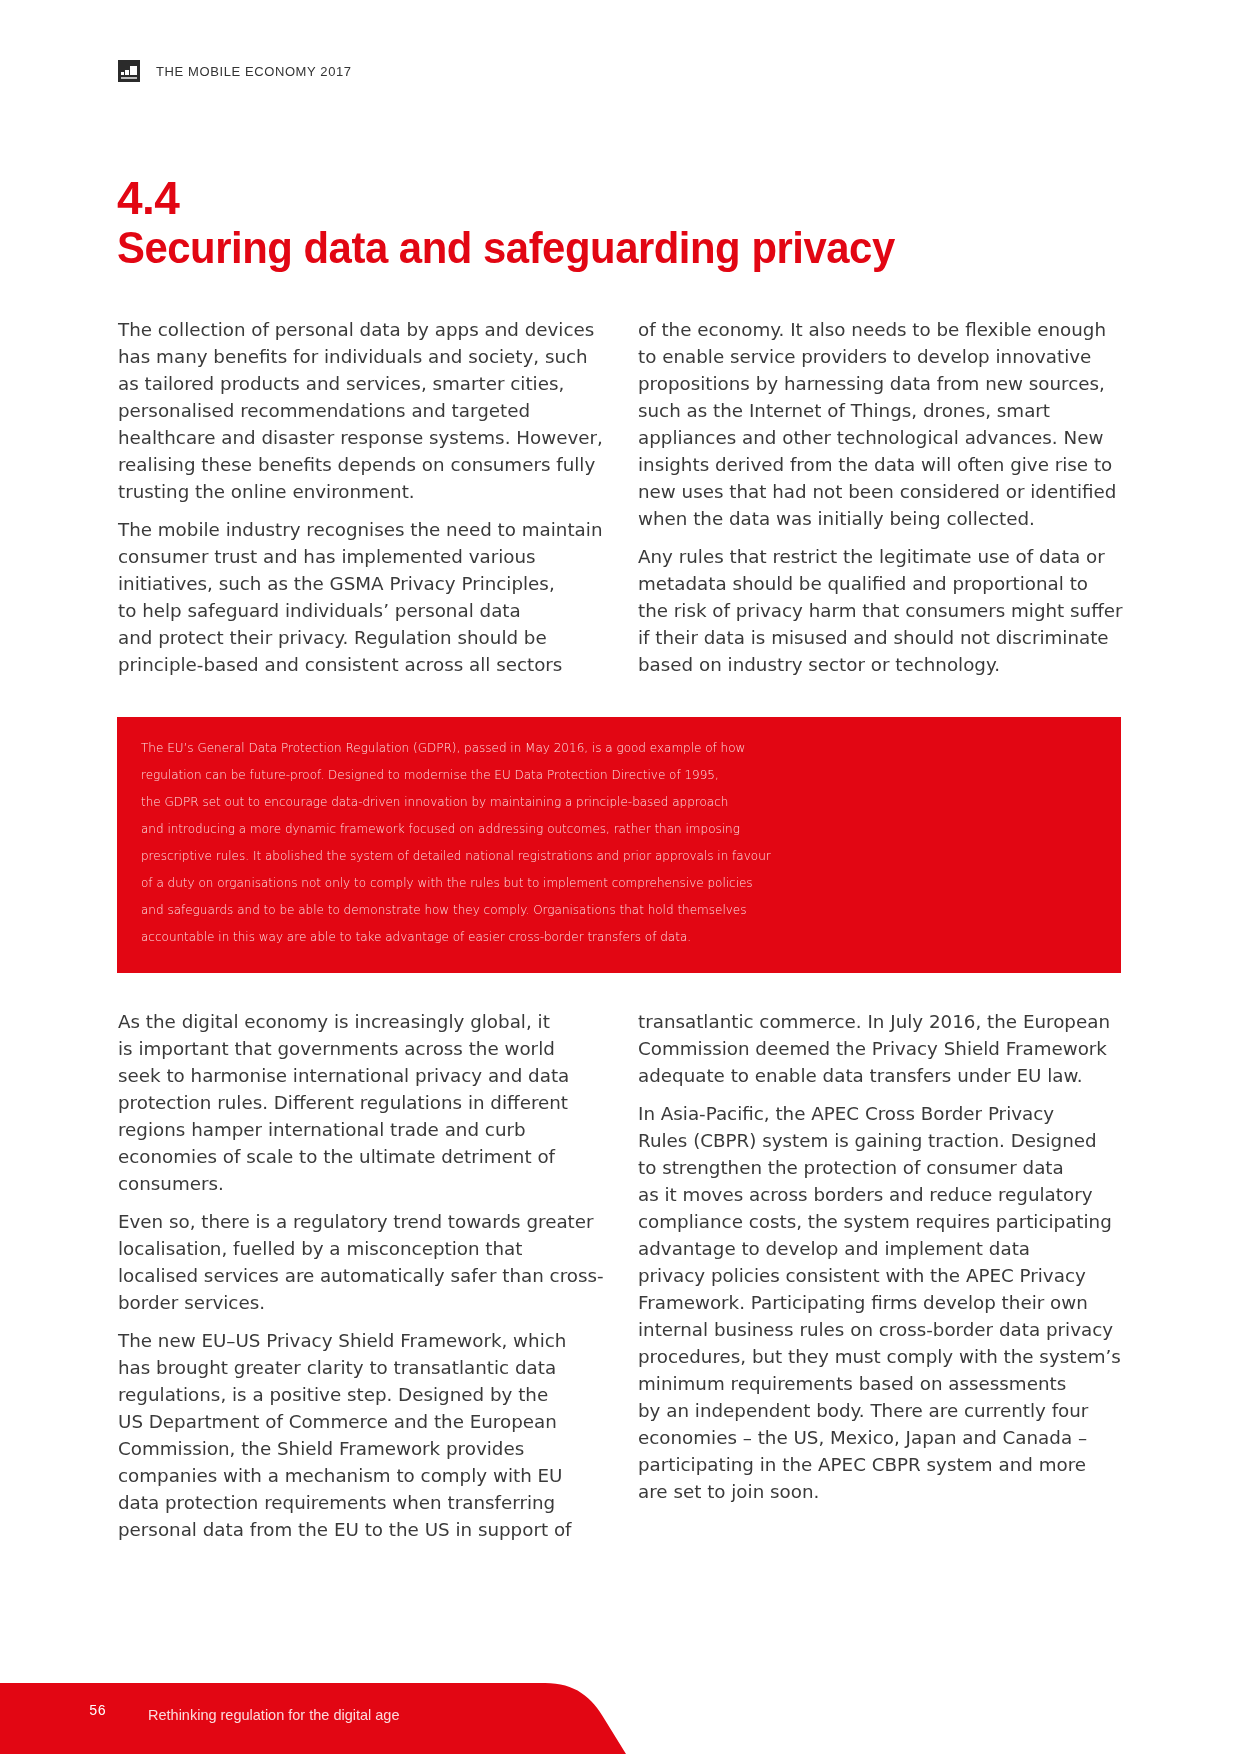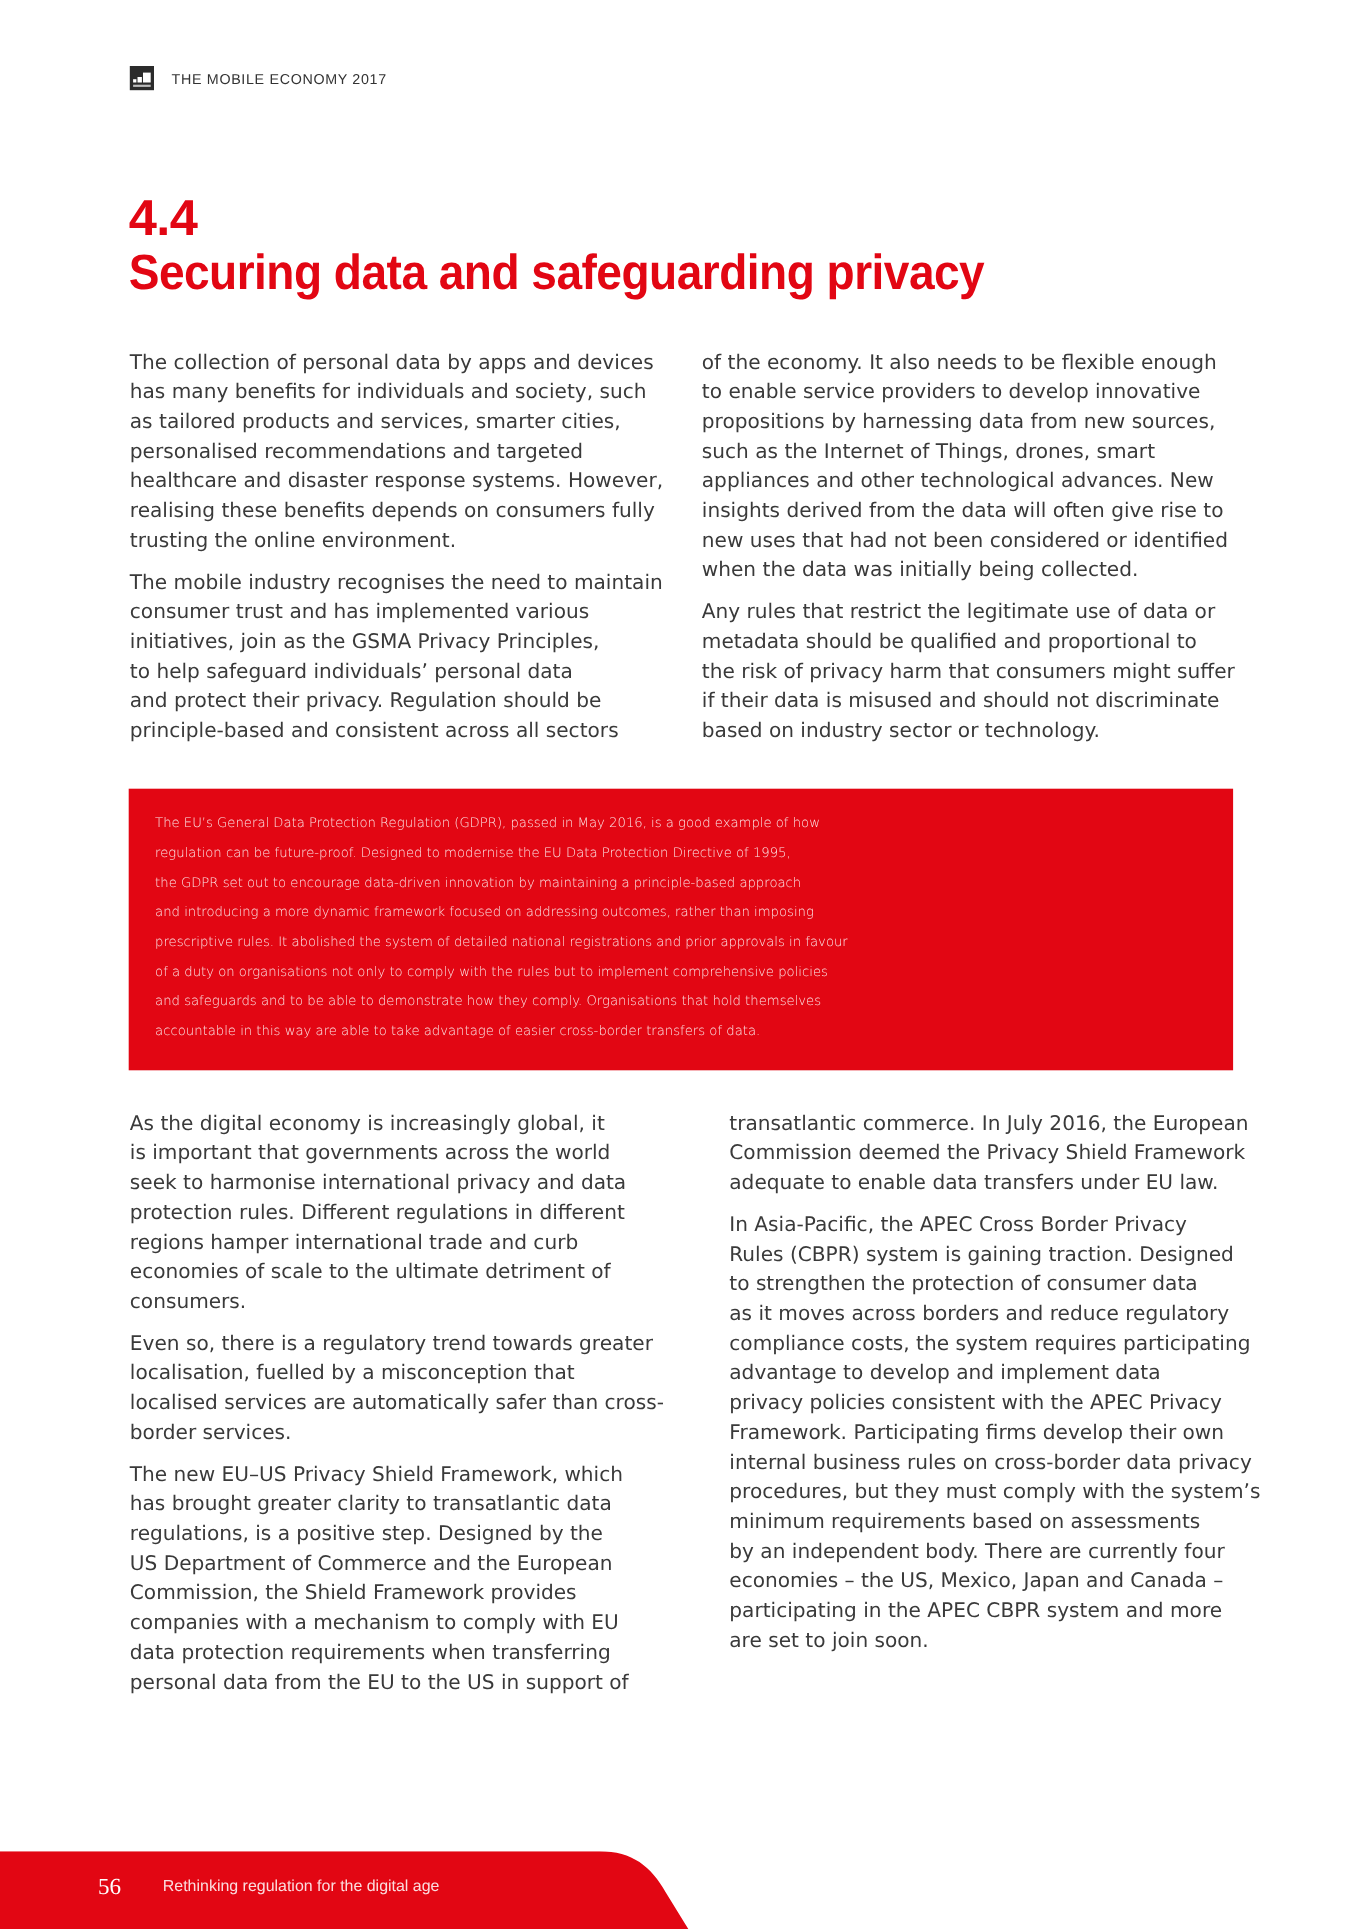--- a/index.html
+++ b/index.html
@@ -18,29 +18,29 @@
       font-family: "Liberation Sans", sans-serif; font-weight: 700; color: #e20613; letter-spacing: -0.5px; }
     .section-num { top: 172px; font-size: 46px; line-height: 52px; }
     .section-title { top: 220px; font-size: 45px; line-height: 56px; transform: scaleX(0.93); transform-origin: left; white-space: nowrap; }
     .col { position: absolute; width: 500px; font-family: "DejaVu Sans", sans-serif; font-size: 18.3px;
            line-height: 27px; color: #3a3a3a; font-weight: 400; }
     .col p { margin: 0 0 11px 0; }
     .col .line { display: block; white-space: nowrap; }
     .col-tl { left: 118px; top: 316px; }
     .col-tr { left: 638px; top: 316px; }
     .col-bl { left: 118px; top: 1008px; }
-    .col-br { left: 663px; top: 1008px; }
+    .col-br { left: 638px; top: 1008px; }
     .callout { position: absolute; left: 117px; top: 717px; width: 1004px; height: 256px; background: #e20613; }
     .callout-text { position: absolute; left: 24px; top: 18px; font-family: "DejaVu Sans", sans-serif;
                     font-size: 12px; line-height: 27px; color: #fbe3e4; font-weight: 300; }
     .callout-text .line { display: block; white-space: nowrap; }
     .footer { position: absolute; left: 0; top: 1683px; width: 640px; height: 71px; }
     .footer svg { position: absolute; left: 0; top: 0; }
-    .page-num { position: absolute; left: 89px; top: 1703px; font-family: Liberation Serif, serif;
-                font-size: 21px; color: #ffffff; }
+    .page-num { position: absolute; left: 89px; top: 1703px; font-family: Liberation Mono, monospace;
+                font-size: 14px; color: #ffffff; }
     .footer-text { position: absolute; left: 148px; top: 1707px; font-family: "Liberation Sans", sans-serif;
                    font-size: 14.5px; color: #fbdcde; }
   </style>
 </head>
 <body>
 
 <div class="header">
   <div class="logo">
     <span class="bar b1"></span>
       <span class="bar b2"></span>
@@ -59,21 +59,21 @@
     <span class="line">has many benefits for individuals and society, such</span>
     <span class="line">as tailored products and services, smarter cities,</span>
     <span class="line">personalised recommendations and targeted</span>
     <span class="line">healthcare and disaster response systems. However,</span>
     <span class="line">realising these benefits depends on consumers fully</span>
     <span class="line">trusting the online environment.</span>
   </p>
   <p>
     <span class="line">The mobile industry recognises the need to maintain</span>
     <span class="line">consumer trust and has implemented various</span>
-    <span class="line">initiatives, join as the GSMA Privacy Principles,</span>
+    <span class="line">initiatives, such as the GSMA Privacy Principles,</span>
     <span class="line">to help safeguard individuals’ personal data</span>
     <span class="line">and protect their privacy. Regulation should be</span>
     <span class="line">principle-based and consistent across all sectors</span>
   </p>
 </div>
 
 <div class="col col-tr">
   <p>
     <span class="line">of the economy. It also needs to be flexible enough</span>
     <span class="line">to enable service providers to develop innovative</span>

